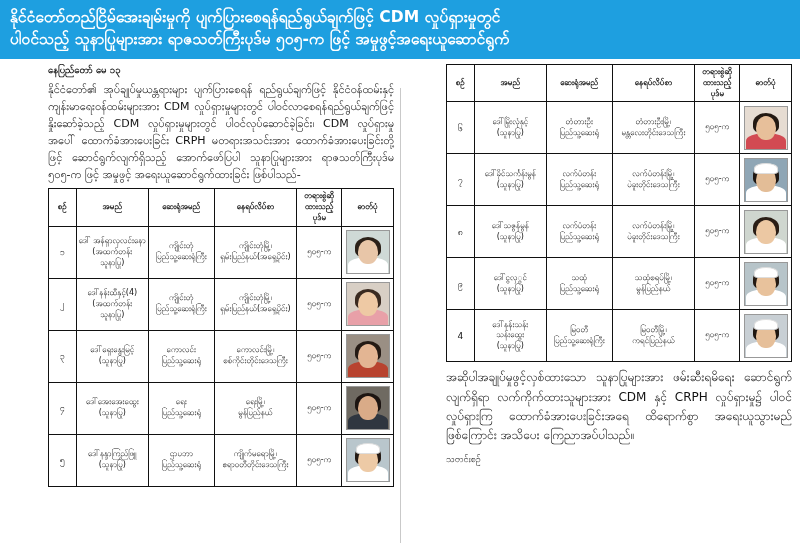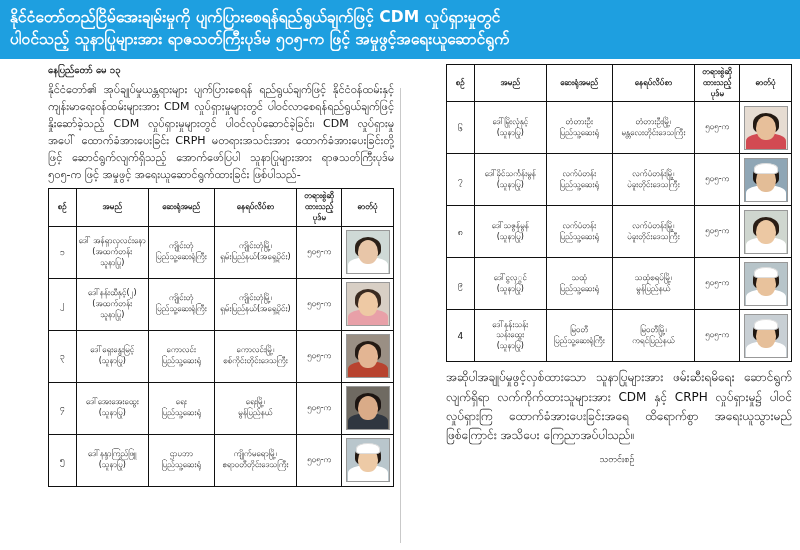--- a/index.html
+++ b/index.html
@@ -62,21 +62,21 @@
   }
   .closing {
     font-size: 12px;
     line-height: 1.6;
     color: #111;
     text-align: justify;
     margin-top: 6px;
   }
   .signoff {
     font-size: 9px;
-    text-align: center;
+    text-align: left;
     margin-top: 8px;
     padding-right: 4px;
     color: #111;
   }
   
   table.dt {
     border-collapse: collapse;
     width: 100%;
     table-layout: fixed;
   }
@@ -209,21 +209,21 @@
                   <div class="ph-bg" style="background:#cfd9d6"></div>
                   <div class="ph-body" style="background:#ffffff"></div>
                   <div class="ph-hair" style="background:#2b2018"></div>
                   <div class="ph-head" style="background:#e8c6a8"></div>
                 </div>
               </td>
             </tr>
             <tr class="datarow">
               <td class="num">၂</td>
               <td>
-                <span class="cellline">ဒေါ်နန်းထီနှင့်(၂)</span>
+                <span class="cellline">ဒေါ်နန်းထီနှင့်(4)</span>
                 <span class="cellline">(အထက်တန်း</span>
                 <span class="cellline">သူနာပြု)</span>
               </td>
               <td>
                 <span class="cellline">ကျိုင်းတုံ</span>
                 <span class="cellline">ပြည်သူ့ဆေးရုံကြီး</span>
               </td>
               <td>
                 <span class="cellline">ကျိုင်းတုံမြို့၊</span>
                 <span class="cellline">ရှမ်းပြည်နယ်(အရှေ့ပိုင်း)</span>

